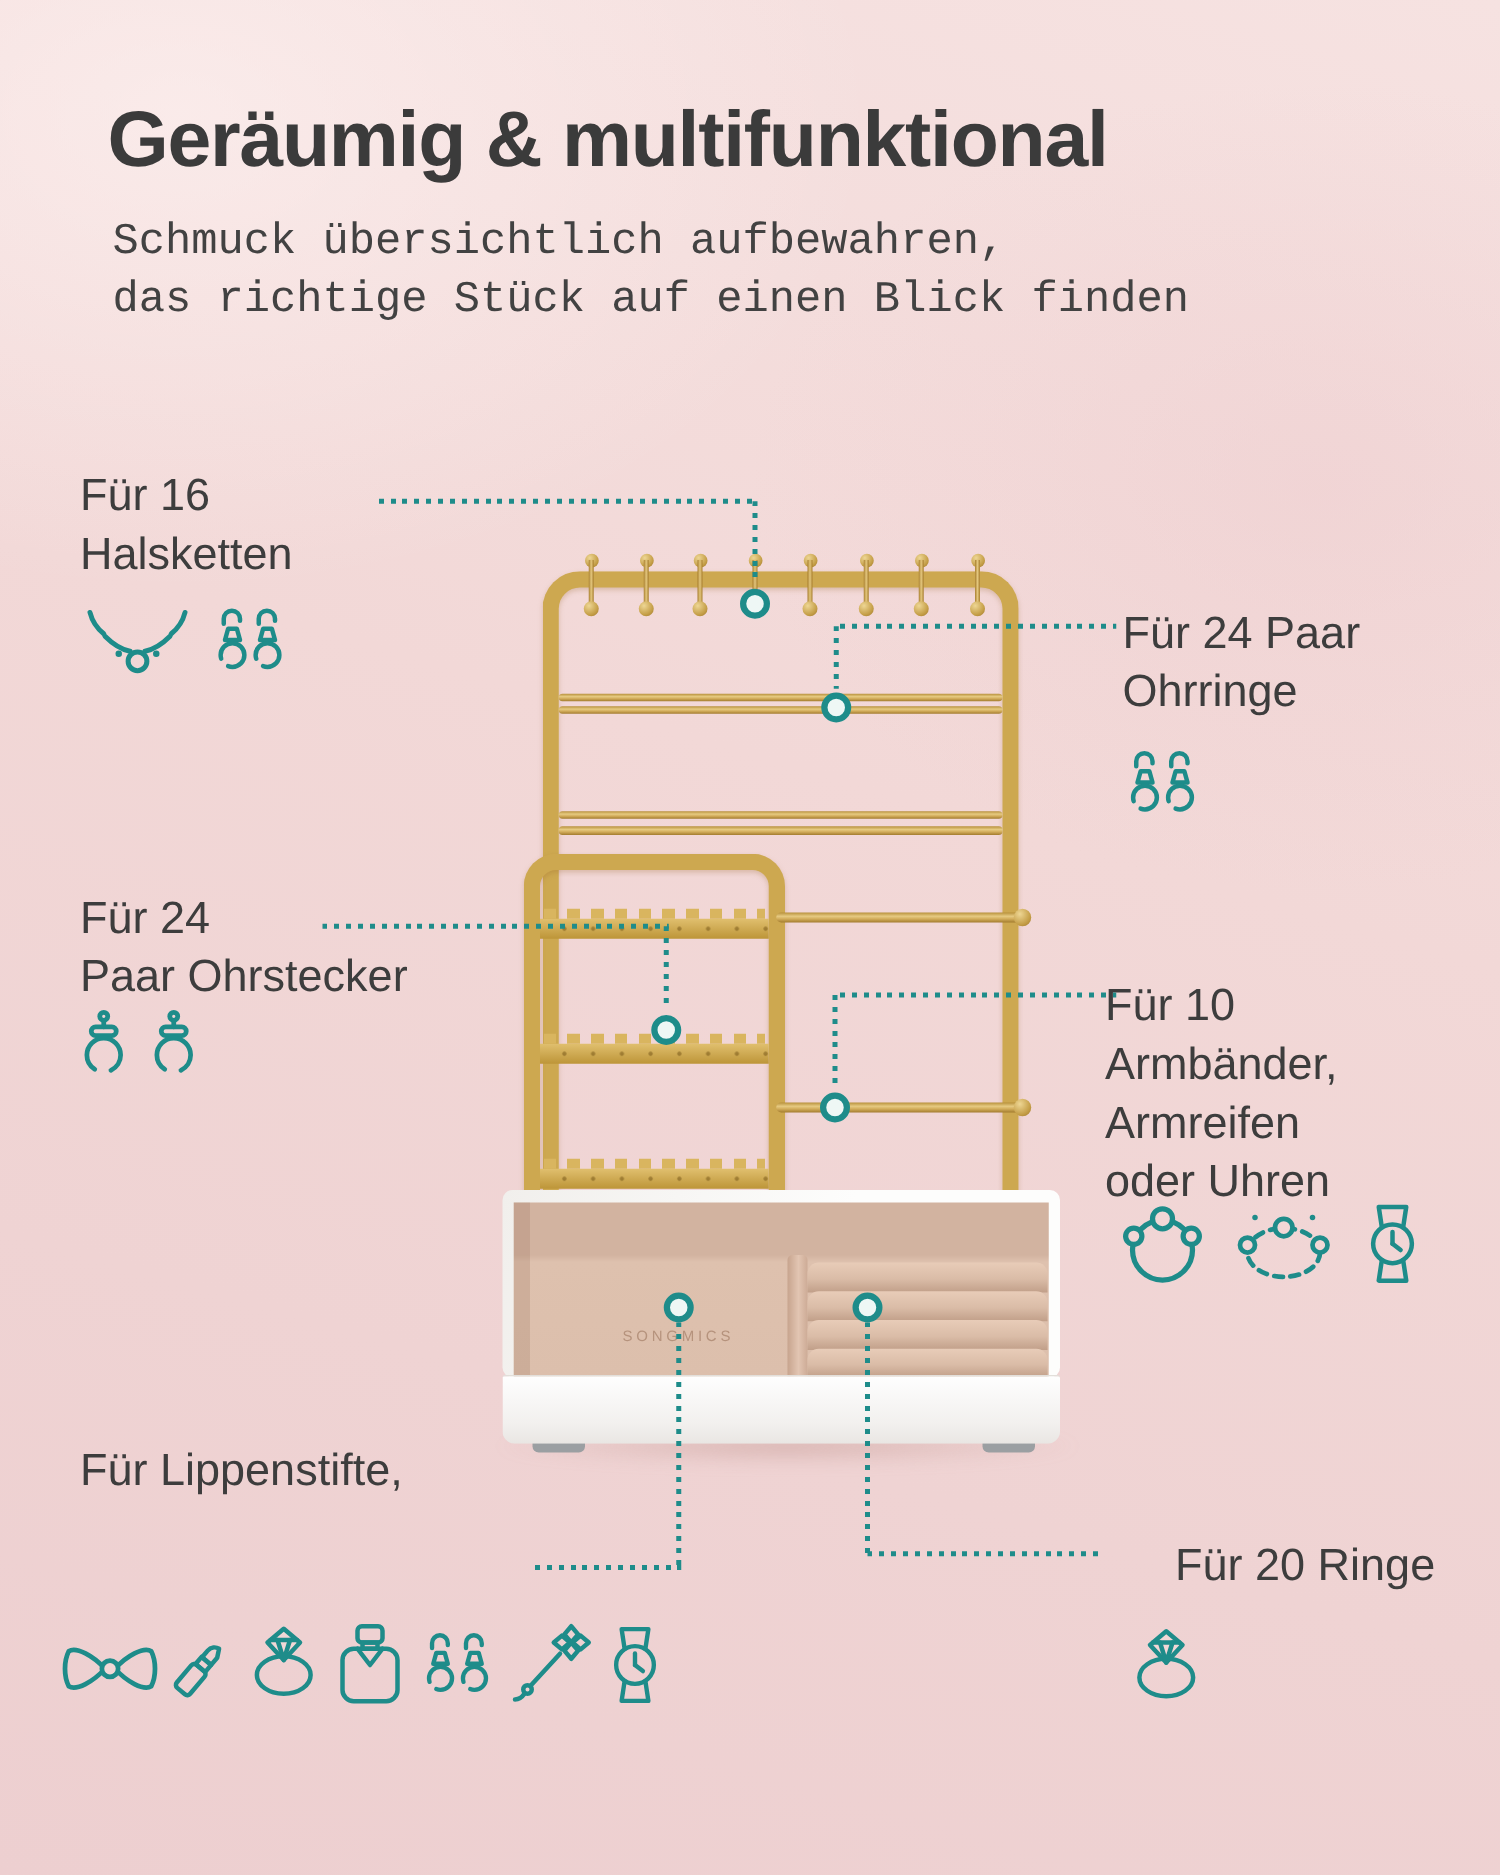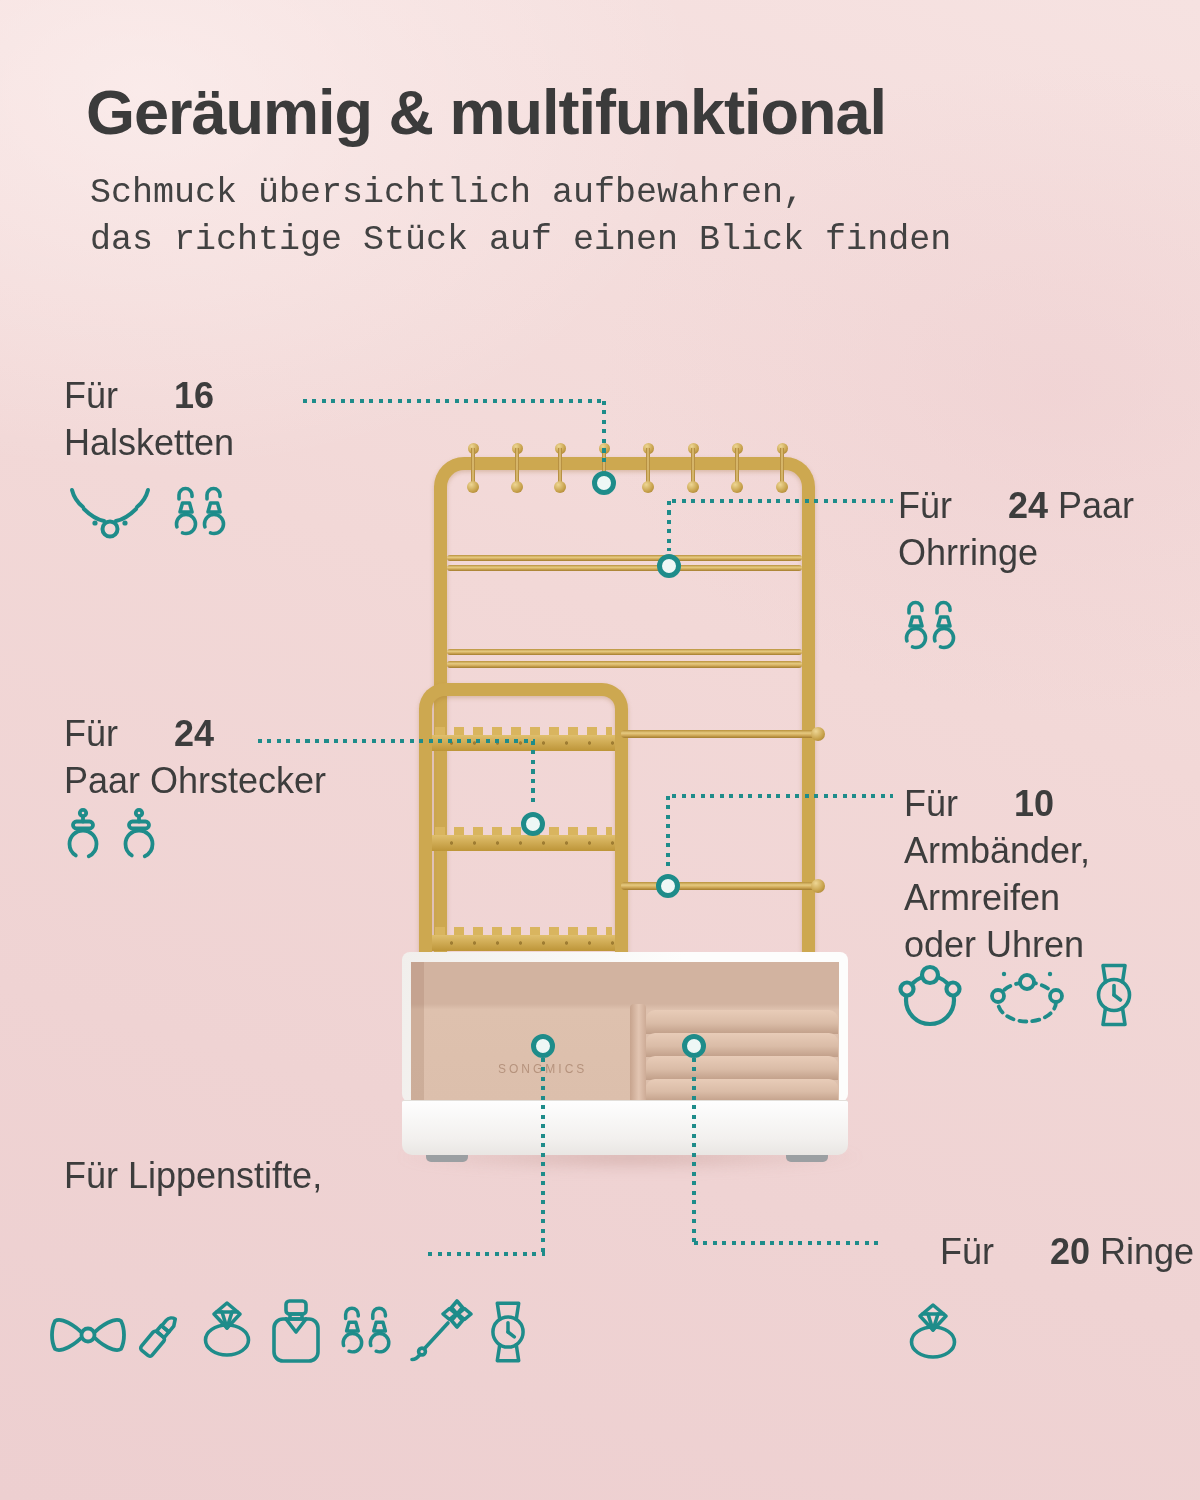--- a/index.html
+++ b/index.html
@@ -10,21 +10,21 @@
       radial-gradient(760px 540px at 88% 26%, rgba(235,199,202,.38), rgba(235,199,202,0) 60%),
       linear-gradient(196deg,#f6e2e1 0%,#f2d8d7 42%,#efd3d3 72%,#edcfd0 100%);}
   :root{--teal:#1e8c8a;--ink:#3c3c3c;--gold:#cda850;
     --goldbar:linear-gradient(180deg,#b8913c 0%,#e6ca81 38%,#d3ad5c 64%,#a37c2e 100%);}
   .abs{position:absolute;}
   
   .title{position:absolute;left:86px;top:76px;font-size:63px;font-weight:700;letter-spacing:-1px;color:#3b3b3b;white-space:nowrap;text-align:right;}
   .sub{position:absolute;left:90px;top:170px;font-size:35px;line-height:47px;color:#424242;white-space:nowrap;font-family:Liberation Mono, monospace;}
   
   .co{position:absolute;font-size:36px;line-height:47px;color:#3d3d3d;white-space:nowrap;}
-  .co b{font-weight:700;margin-left:46px;}
+  .co b{font-weight:400;}
   
   .dh{position:absolute;height:4px;z-index:50;
       background-image:repeating-linear-gradient(to right,var(--teal) 0 4px,transparent 4px 9.5px);}
   .dv{position:absolute;width:4px;z-index:50;
       background-image:repeating-linear-gradient(to bottom,var(--teal) 0 4px,transparent 4px 9.5px);}
   .dc{position:absolute;width:14px;height:14px;border:5px solid var(--teal);border-radius:50%;
       background:#eef7f5;z-index:51;}
   
   .frame{position:absolute;border:13px solid var(--gold);border-bottom:none;
          filter:drop-shadow(0 2px 2px rgba(150,100,40,.28));}
@@ -206,21 +206,21 @@
   </div>
   <div class="ic" style="left:114px;top:806px;">
     <svg width="50" height="62" viewBox="0 0 50 62" fill="none" stroke="currentColor" stroke-width="3.8" stroke-linecap="round" stroke-linejoin="round">
       <circle cx="25" cy="7" r="3.2"></circle>
         <path d="M25 10.5 v5"></path>
       <rect x="15" y="15.5" width="20" height="7" rx="3.5"></rect>
       <circle cx="25" cy="38" r="13.5" pathLength="100" stroke-dasharray="84 16" stroke-dashoffset="66"></circle>
     </svg>
   </div>
 
-  <div class="co" style="left:904px;top:780px;">
+  <div class="co" style="left:884px;top:780px;">
     <div><span>Für </span><b>10</b><span></span></div>
     <div>Armbänder,</div>
     <div>Armreifen</div>
     <div>oder Uhren</div>
   </div>
   <div class="ic" style="left:896px;top:962px;">
     <svg width="68" height="68" viewBox="0 0 68 68" fill="none" stroke="currentColor" stroke-width="4.2" stroke-linecap="round">
       <circle cx="34" cy="38" r="24"></circle>
       <circle cx="34" cy="13" r="8" fill="#f2d7d6"></circle>
       <circle cx="11" cy="27" r="6.5" fill="#f2d7d6"></circle>

